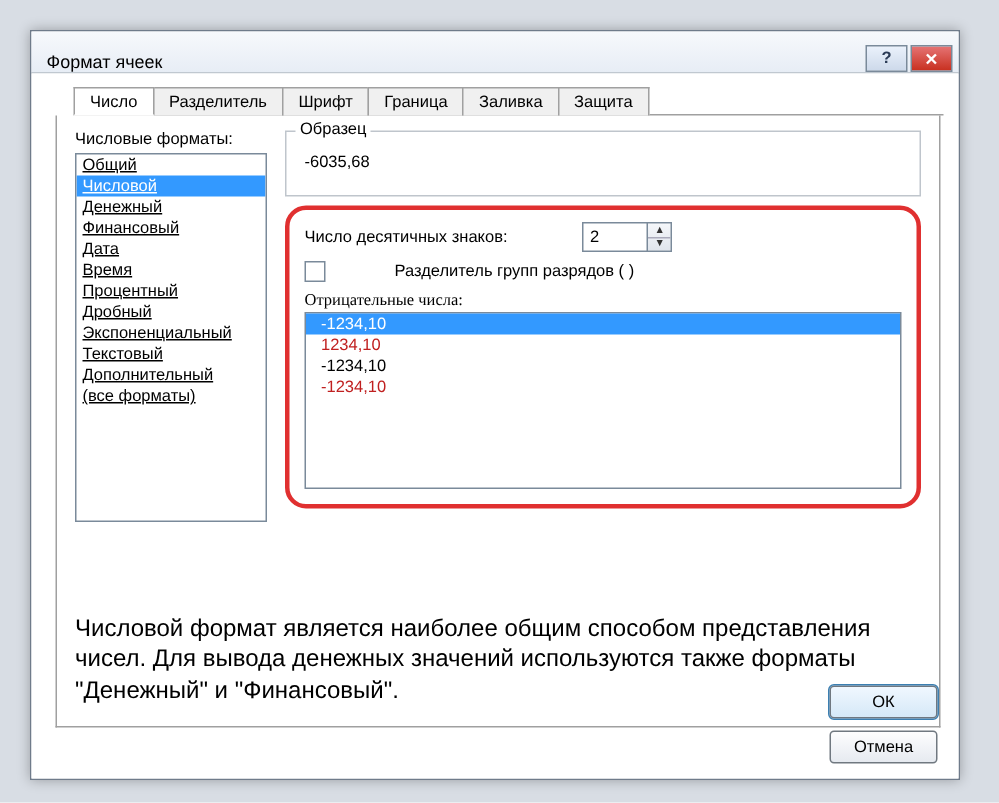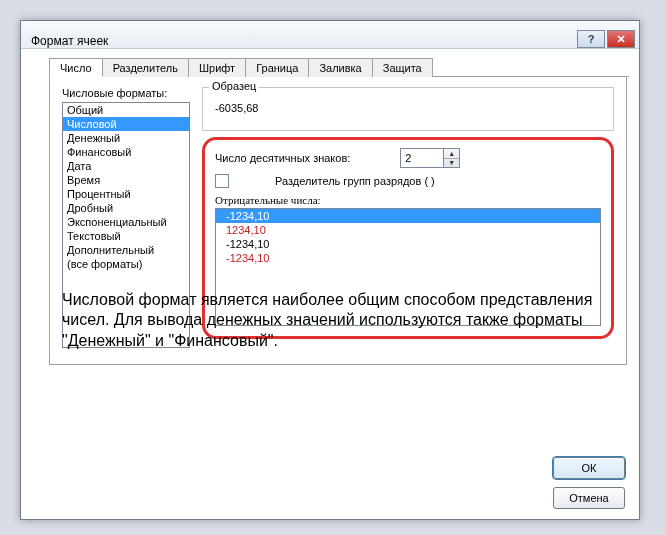--- a/index.html
+++ b/index.html
@@ -57,23 +57,23 @@
     cursor: pointer;
   }
   .tab.active {
     background: #fff;
     border-bottom: 1px solid #fff;
     z-index: 2;
   }
   .pane {
     border: 1px solid #a0a0a0;
     border-top: none;
-    height: 288px;
+    height: 408px;
     padding: 10px 12px;
-    margin-left: 18px;
+    margin-left: 6px;
     margin-right: 2px;
     position: relative;
   }
   .col-left {
     position: absolute;
     left: 12px;
     top: 10px;
     width: 128px;
   }
   .cat-label { display:block; margin-bottom:3px; }
@@ -81,20 +81,21 @@
     border: 1px solid #7a8a9a;
     height: 246px;
     width: 128px;
     background: #fff;
     overflow: hidden;
   }
   .cat-list div {
     padding: 1px 4px;
     white-space: nowrap;
     cursor: pointer;
+    text-decoration: underline;
   }
   .cat-list div.sel {
     background: #3399ff;
     color: #fff;
   }
   .col-right {
     position: absolute;
     left: 152px;
     right: 12px;
     top: 10px;

